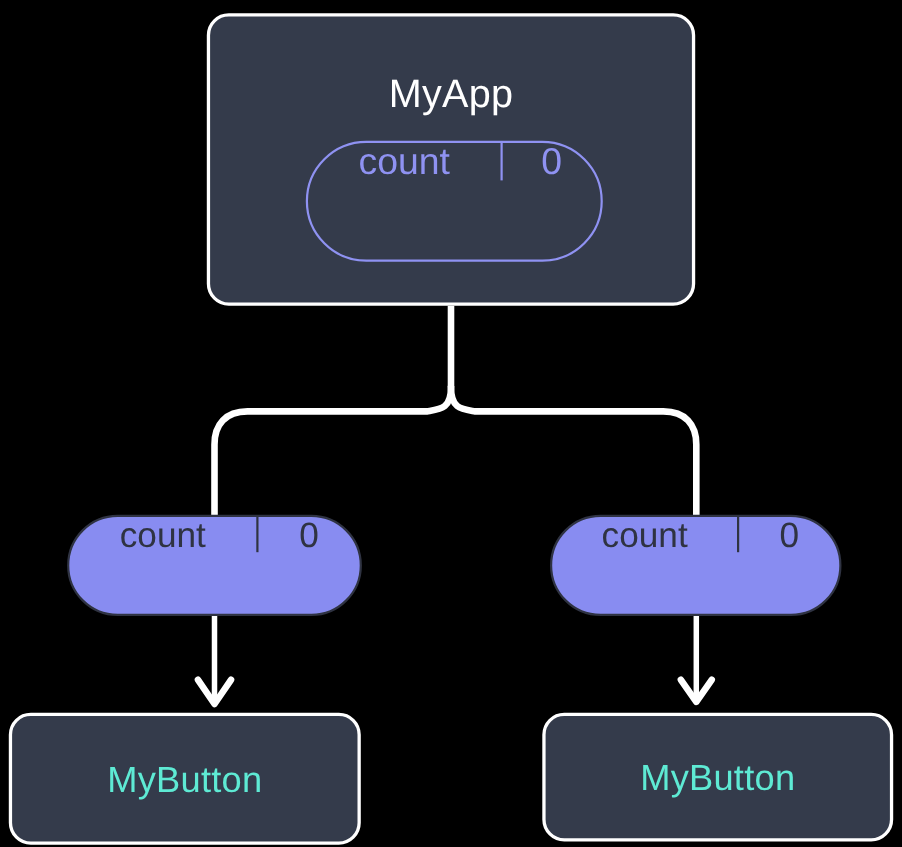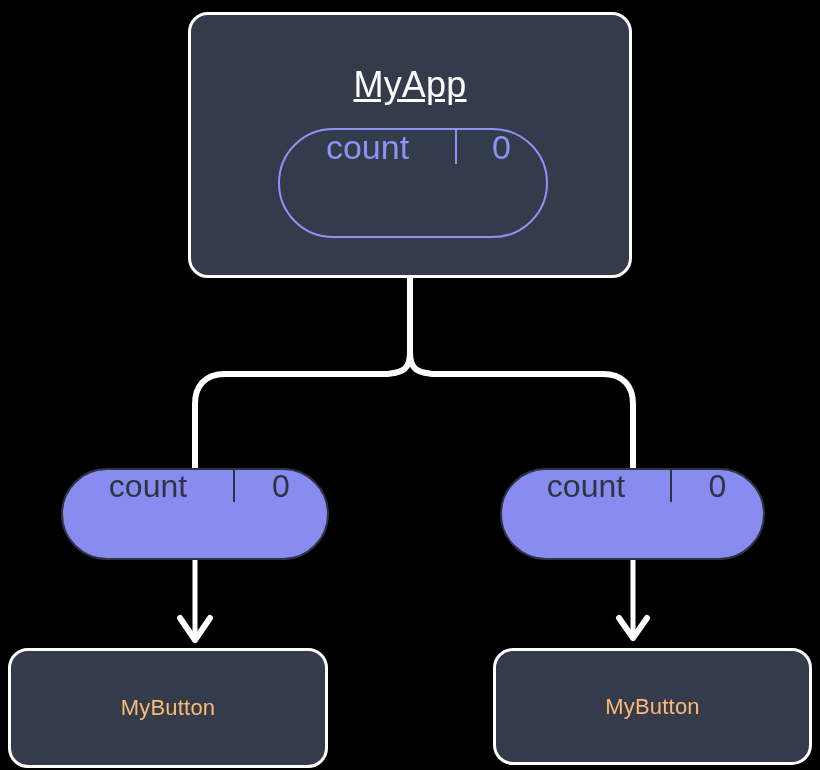--- a/index.html
+++ b/index.html
@@ -66,28 +66,27 @@
     justify-content: center;
   }
 
   .node-title {
     color: #ffffff;
     font-size: 36px;
     font-weight: 400;
     letter-spacing: 0.2px;
     line-height: 1;
     white-space: nowrap;
-    text-decoration: underline;
   }
   #app-box .node-title {
     margin-top: 52px;
   }
   .btn-title {
-    color: #fdba74;
-    font-size: 22px;
+    color: #5eead4;
+    font-size: 33px;
     font-weight: 400;
     letter-spacing: 0.2px;
     line-height: 1;
     white-space: nowrap;
   }
 
   
   .pill {
     box-sizing: border-box;
     display: flex;

